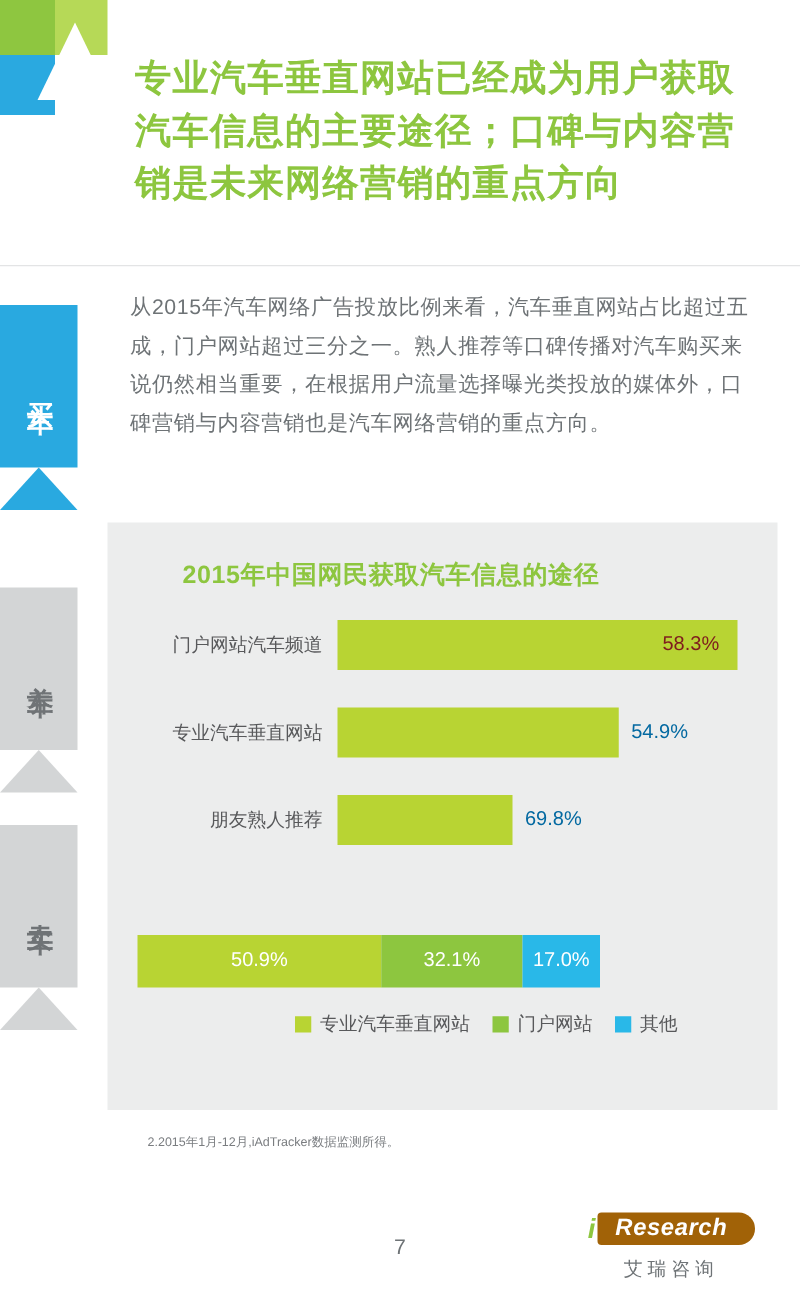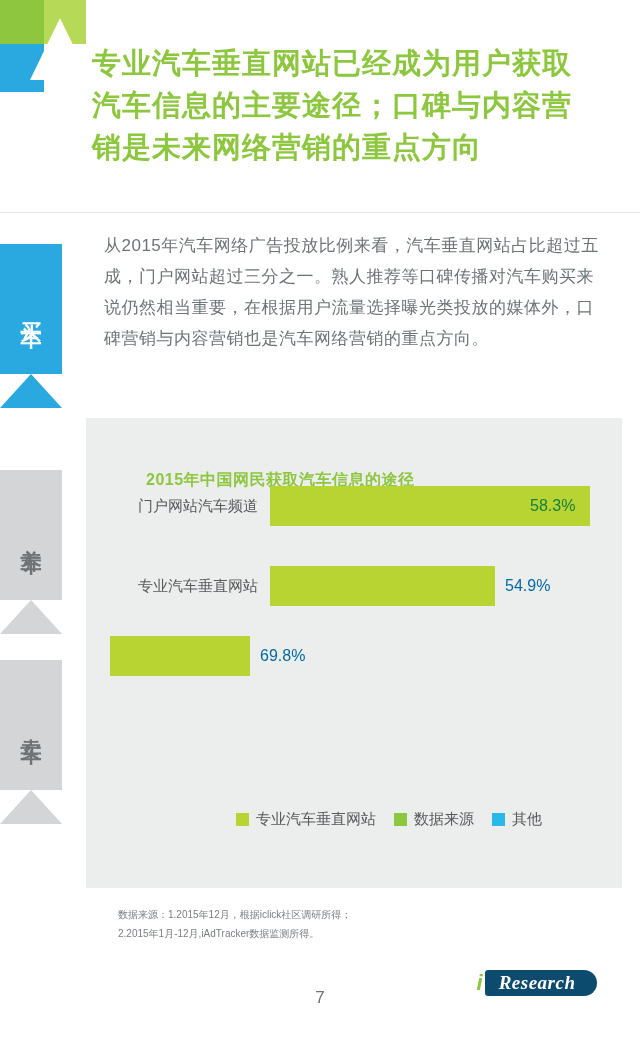--- a/index.html
+++ b/index.html
@@ -75,21 +75,21 @@
     width: 0; height: 0;
     border-left: 31px solid transparent;
     border-right: 31px solid transparent;
   }
   .rail-arrow.active { border-bottom: 34px solid #29a9e0; }
   .rail-arrow.inactive { border-bottom: 34px solid #d3d5d6; }
 
   
   .headline {
     position: absolute;
-    left: 92px; top: 42px;
+    left: 108px; top: 42px;
     width: 500px;
     color: #8dc63f;
     font-size: 29px;
     font-weight: bold;
     line-height: 42px;
     letter-spacing: 1px;
   }
 
   .divider {
     position: absolute;
@@ -111,24 +111,23 @@
   
   .panel {
     position: absolute;
     left: 86px; top: 418px;
     width: 536px; height: 470px;
     background: #eceded;
   }
 
   .chart-title {
     color: #8dc63f;
-    font-size: 16px;
+    font-size: 20px;
     font-weight: bold;
     letter-spacing: 0.5px;
-    margin-top: 24px;
   }
   .chart1-title { position: absolute; left: 60px; top: 28px; }
   .chart2-title { position: absolute; left: 30px; top: 290px; }
 
   .bar-row {
     position: absolute;
     height: 40px;
     left: 24px;
     display: flex;
     align-items: center;
@@ -145,21 +144,21 @@
     height: 40px;
     background: #b8d433;
   }
   .bar-value {
     margin-left: 10px;
     color: #0369a1;
     font-size: 16px;
   }
   .bar-value.inside {
     margin-left: -60px;
-    color: #15803d;
+    color: #7f1d1d;
     position: relative;
   }
 
   
   .stack-row {
     position: absolute;
     left: 24px; top: 330px;
     height: 42px;
     display: flex;
     align-items: center;
@@ -234,29 +233,28 @@
     text-align: center;
   }
   .brand-mark {
     position: relative;
     height: 30px;
     display: flex;
     align-items: center;
     justify-content: center;
   }
   .brand-pill {
-    background: #0c4a6e;
+    background: #a16207;
     color: #ffffff;
     font-size: 19px;
     font-weight: bold;
     font-style: italic;
     padding: 2px 22px 2px 14px;
     border-radius: 4px 16px 16px 4px;
     letter-spacing: 0.5px;
-    font-family: Liberation Serif, serif;
   }
   .brand-i {
     color: #8dc63f;
     font-size: 22px;
     font-weight: bold;
     font-style: italic;
     margin-right: 2px;
   }
   .brand-cn {
     margin-top: 8px;
@@ -294,62 +292,68 @@
 </div>
 
 <div class="headline">专业汽车垂直网站已经成为用户获取汽车信息的主要途径；口碑与内容营销是未来网络营销的重点方向</div>
 <div class="divider"></div>
 <div class="lede">从2015年汽车网络广告投放比例来看，汽车垂直网站占比超过五成，门户网站超过三分之一。熟人推荐等口碑传播对汽车购买来说仍然相当重要，在根据用户流量选择曝光类投放的媒体外，口碑营销与内容营销也是汽车网络营销的重点方向。</div>
 
 <div class="panel">
 
   <div class="chart-title chart1-title">2015年中国网民获取汽车信息的途径</div>
 
-  <div class="bar-row" style="top:68px;">
+  <div class="bar-row" style="top:78px;">
     <div class="bar-label">门户网站汽车频道</div>
     <div class="bar" style="width:320px;"></div>
     <div class="bar-value inside">58.3%</div>
   </div>
 
   <div class="bar-row" style="top:148px;">
     <div class="bar-label">专业汽车垂直网站</div>
     <div class="bar" style="width:225px;"></div>
     <div class="bar-value">54.9%</div>
   </div>
 
   <div class="bar-row" style="top:218px;">
+    <div class="bar-label">朋友熟人推荐</div>
     <div class="bar" style="width:140px;"></div>
     <div class="bar-value">69.8%</div>
   </div>
 
 
   <div class="stack-row">
+    <div class="stack">
+      <div class="seg s0" style="width:195px;">50.9%</div>
+      <div class="seg s1" style="width:113px;">32.1%</div>
+      <div class="seg s2" style="width:62px;">17.0%</div>
+    </div>
   </div>
 
   <div class="legend">
     <div class="legend-item">
       <span class="legend-swatch" style="background:#b8d433;"></span>
       <span>专业汽车垂直网站</span>
     </div>
     <div class="legend-item">
       <span class="legend-swatch" style="background:#8dc63f;"></span>
-      <span>数据来源</span>
+      <span>门户网站</span>
     </div>
     <div class="legend-item">
       <span class="legend-swatch" style="background:#29b8e8;"></span>
       <span>其他</span>
     </div>
   </div>
 </div>
 
 <div class="footnote">
-  <div>数据来源：1.2015年12月，根据iclick社区调研所得；</div>
   <div>2.2015年1月-12月,iAdTracker数据监测所得。</div>
 </div>
 
 <div class="page-num">7</div>
 
 <div class="brand">
   <div class="brand-mark">
     <span class="brand-i">i</span>
     <span class="brand-pill">Research</span>
   </div>
+  <div class="brand-cn">艾瑞咨询</div>
 </div>
 
 </body></html>

